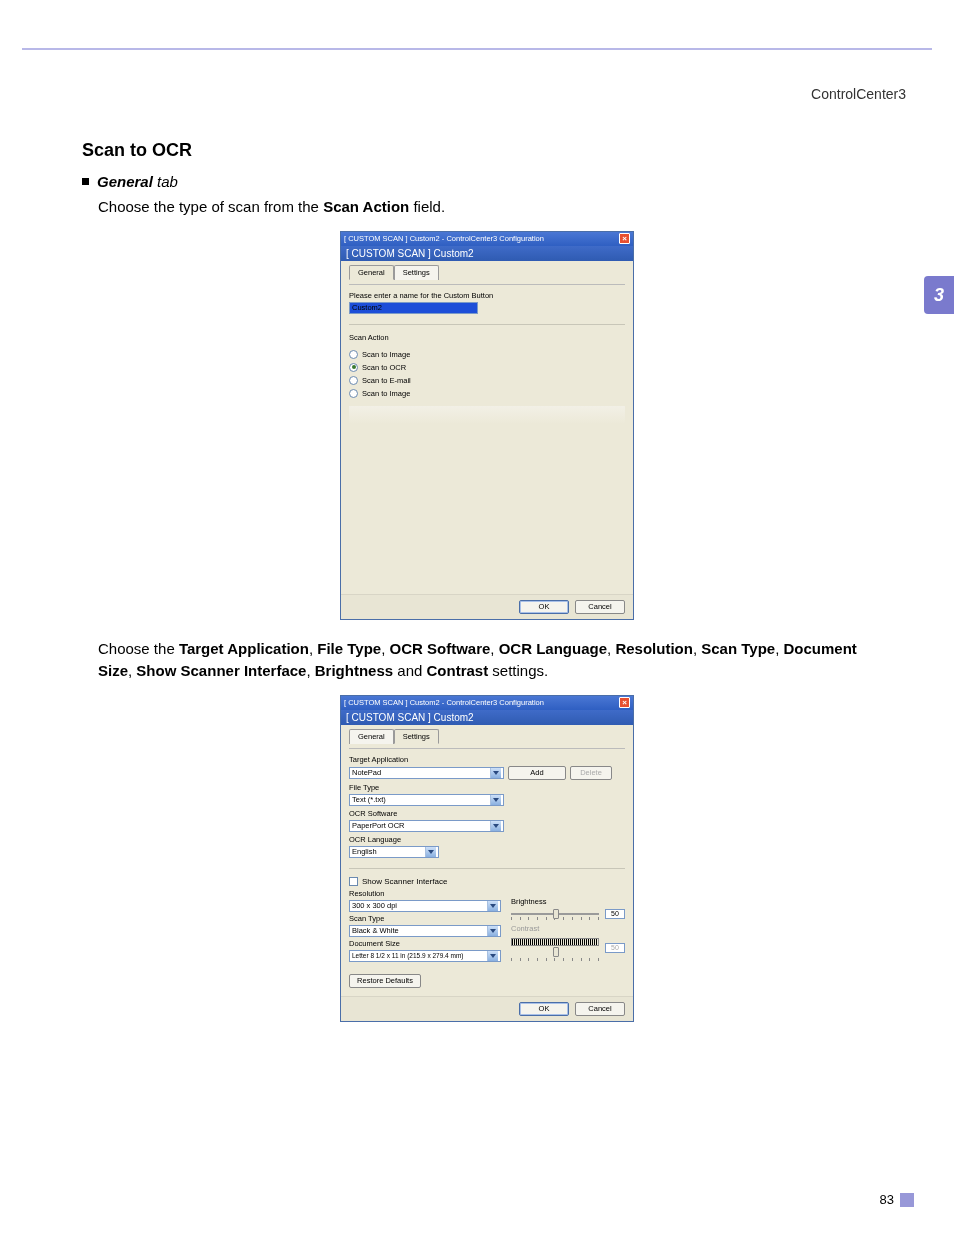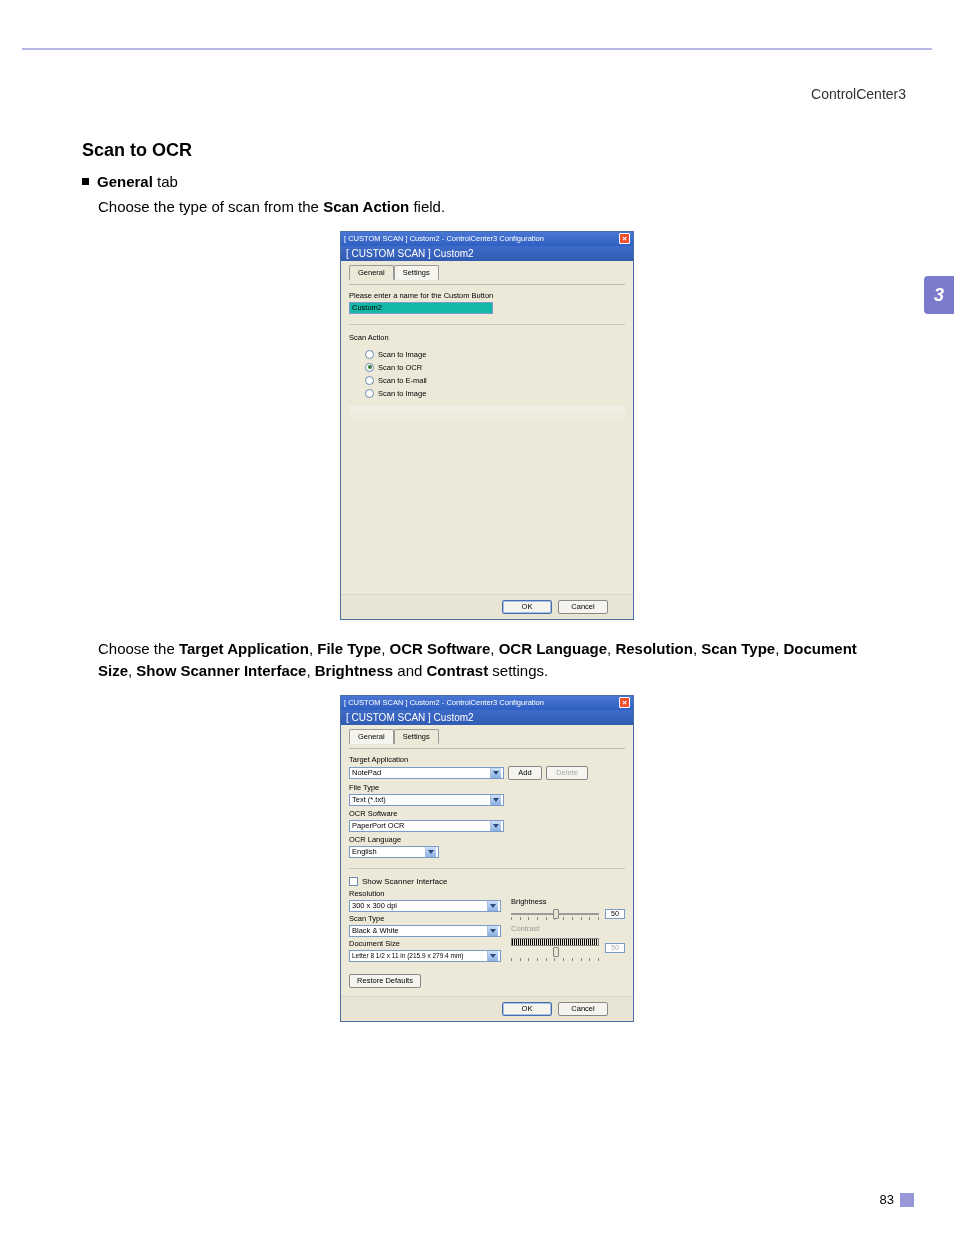--- a/index.html
+++ b/index.html
@@ -51,20 +51,21 @@
     h3.scan-title {
       font-size: 18px;
       font-weight: bold;
       margin-bottom: 12px;
     }
     .bullet-line {
       display: flex;
       align-items: center;
       gap: 8px;
       margin-bottom: 6px;
+      font-style: italic;
     }
     .bullet {
       width: 7px;
       height: 7px;
       background: #000;
       display: inline-block;
     }
     .bullet-text { font-size: 15px; }
     .para {
       font-size: 15px;
@@ -138,36 +139,35 @@
       border-bottom: 1px solid #ece9d8;
       z-index: 2;
     }
     .tab-panel {
       border-top: 1px solid #bbb;
       padding-top: 6px;
     }
     .field-label { font-size: 7.5px; margin-bottom: 2px; }
     .text-input {
       border: 1px solid #7a9ac8;
-      background: #14b8a6;
+      background: #1d4ed8;
       height: 12px;
-      width: 144px;
+      width: 129px;
       font-size: 7.5px;
       padding: 0 2px;
     }
     .hr-line {
       border: none;
       border-top: 1px solid #c8c6b8;
       margin: 10px 0 8px 0;
     }
     .radio-row {
       display: flex;
       align-items: center;
       gap: 4px;
-      margin-left: 16px;
       margin-bottom: 4px;
       font-size: 7.5px;
     }
     .radio {
       width: 9px; height: 9px;
       border: 1px solid #6a8ab0;
       border-radius: 50%;
       background: #fff;
       position: relative;
     }
@@ -179,21 +179,21 @@
       background: #3a7a30;
       border-radius: 50%;
     }
     .dialog .blank-area {
       height: 180px;
       margin-top: 8px;
       background: linear-gradient(#f2f0e6 0%, #ece9d8 10%, #ece9d8 100%);
     }
     .button-row {
       background: #e8e5d4;
-      padding: 5px 25px;
+      padding: 5px 8px;
       display: flex;
       justify-content: flex-end;
       gap: 6px;
       border-top: 1px solid #d8d5c6;
     }
     .btn {
       width: 50px;
       height: 14px;
       font-size: 7.5px;
       border: 1px solid #888;
@@ -384,21 +384,21 @@
           <div class="field-label">Target Application</div>
           <div class="row">
             <div class="combo" style="width:155px">
               <span>NotePad</span>
               <span class="arrow">
                   <svg viewBox="0 0 6 4">
                     <path d="M0 0 L6 0 L3 4 Z" fill="#2a4a80"></path>
                   </svg>
                 </span>
             </div>
-            <div class="btn" style="width:34px">Add</div>
+            <div class="btn" style="width:58px">Add</div>
             <div class="btn disabled" style="width:42px">Delete</div>
           </div>
           <div class="field-label">File Type</div>
           <div class="combo" style="width:155px">
             <span>Text (*.txt)</span>
             <span class="arrow">
                 <svg viewBox="0 0 6 4">
                   <path d="M0 0 L6 0 L3 4 Z" fill="#2a4a80"></path>
                 </svg>
               </span>

